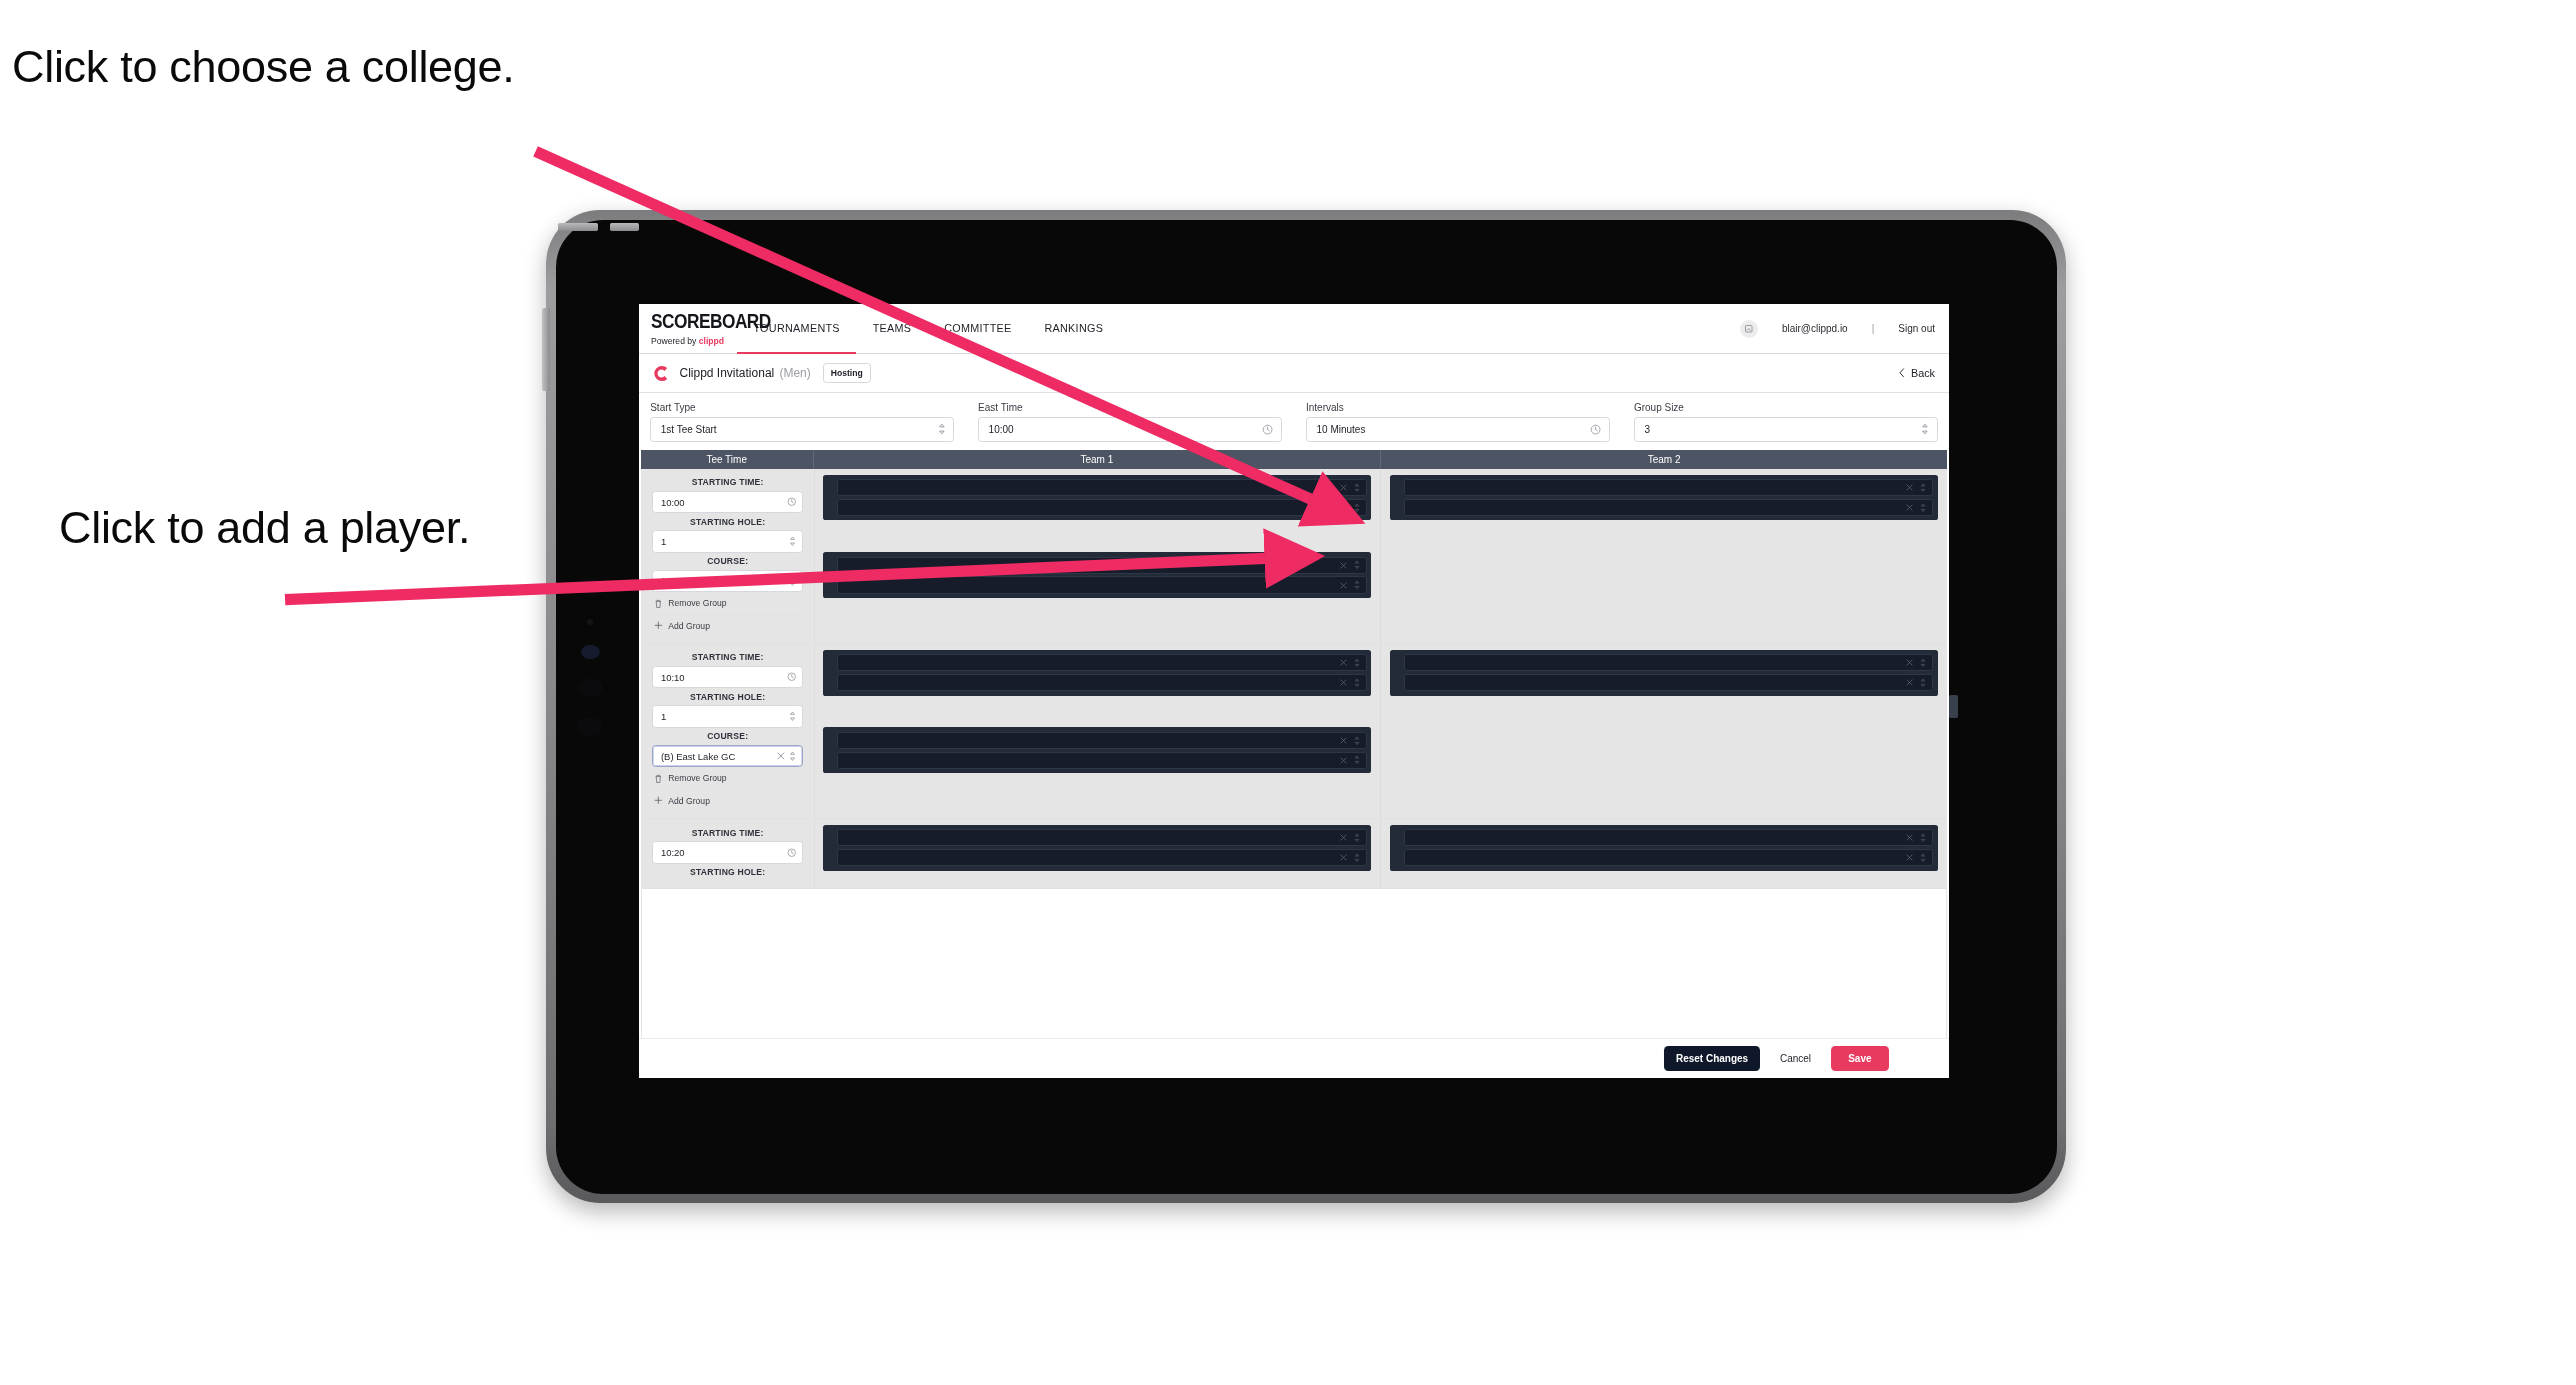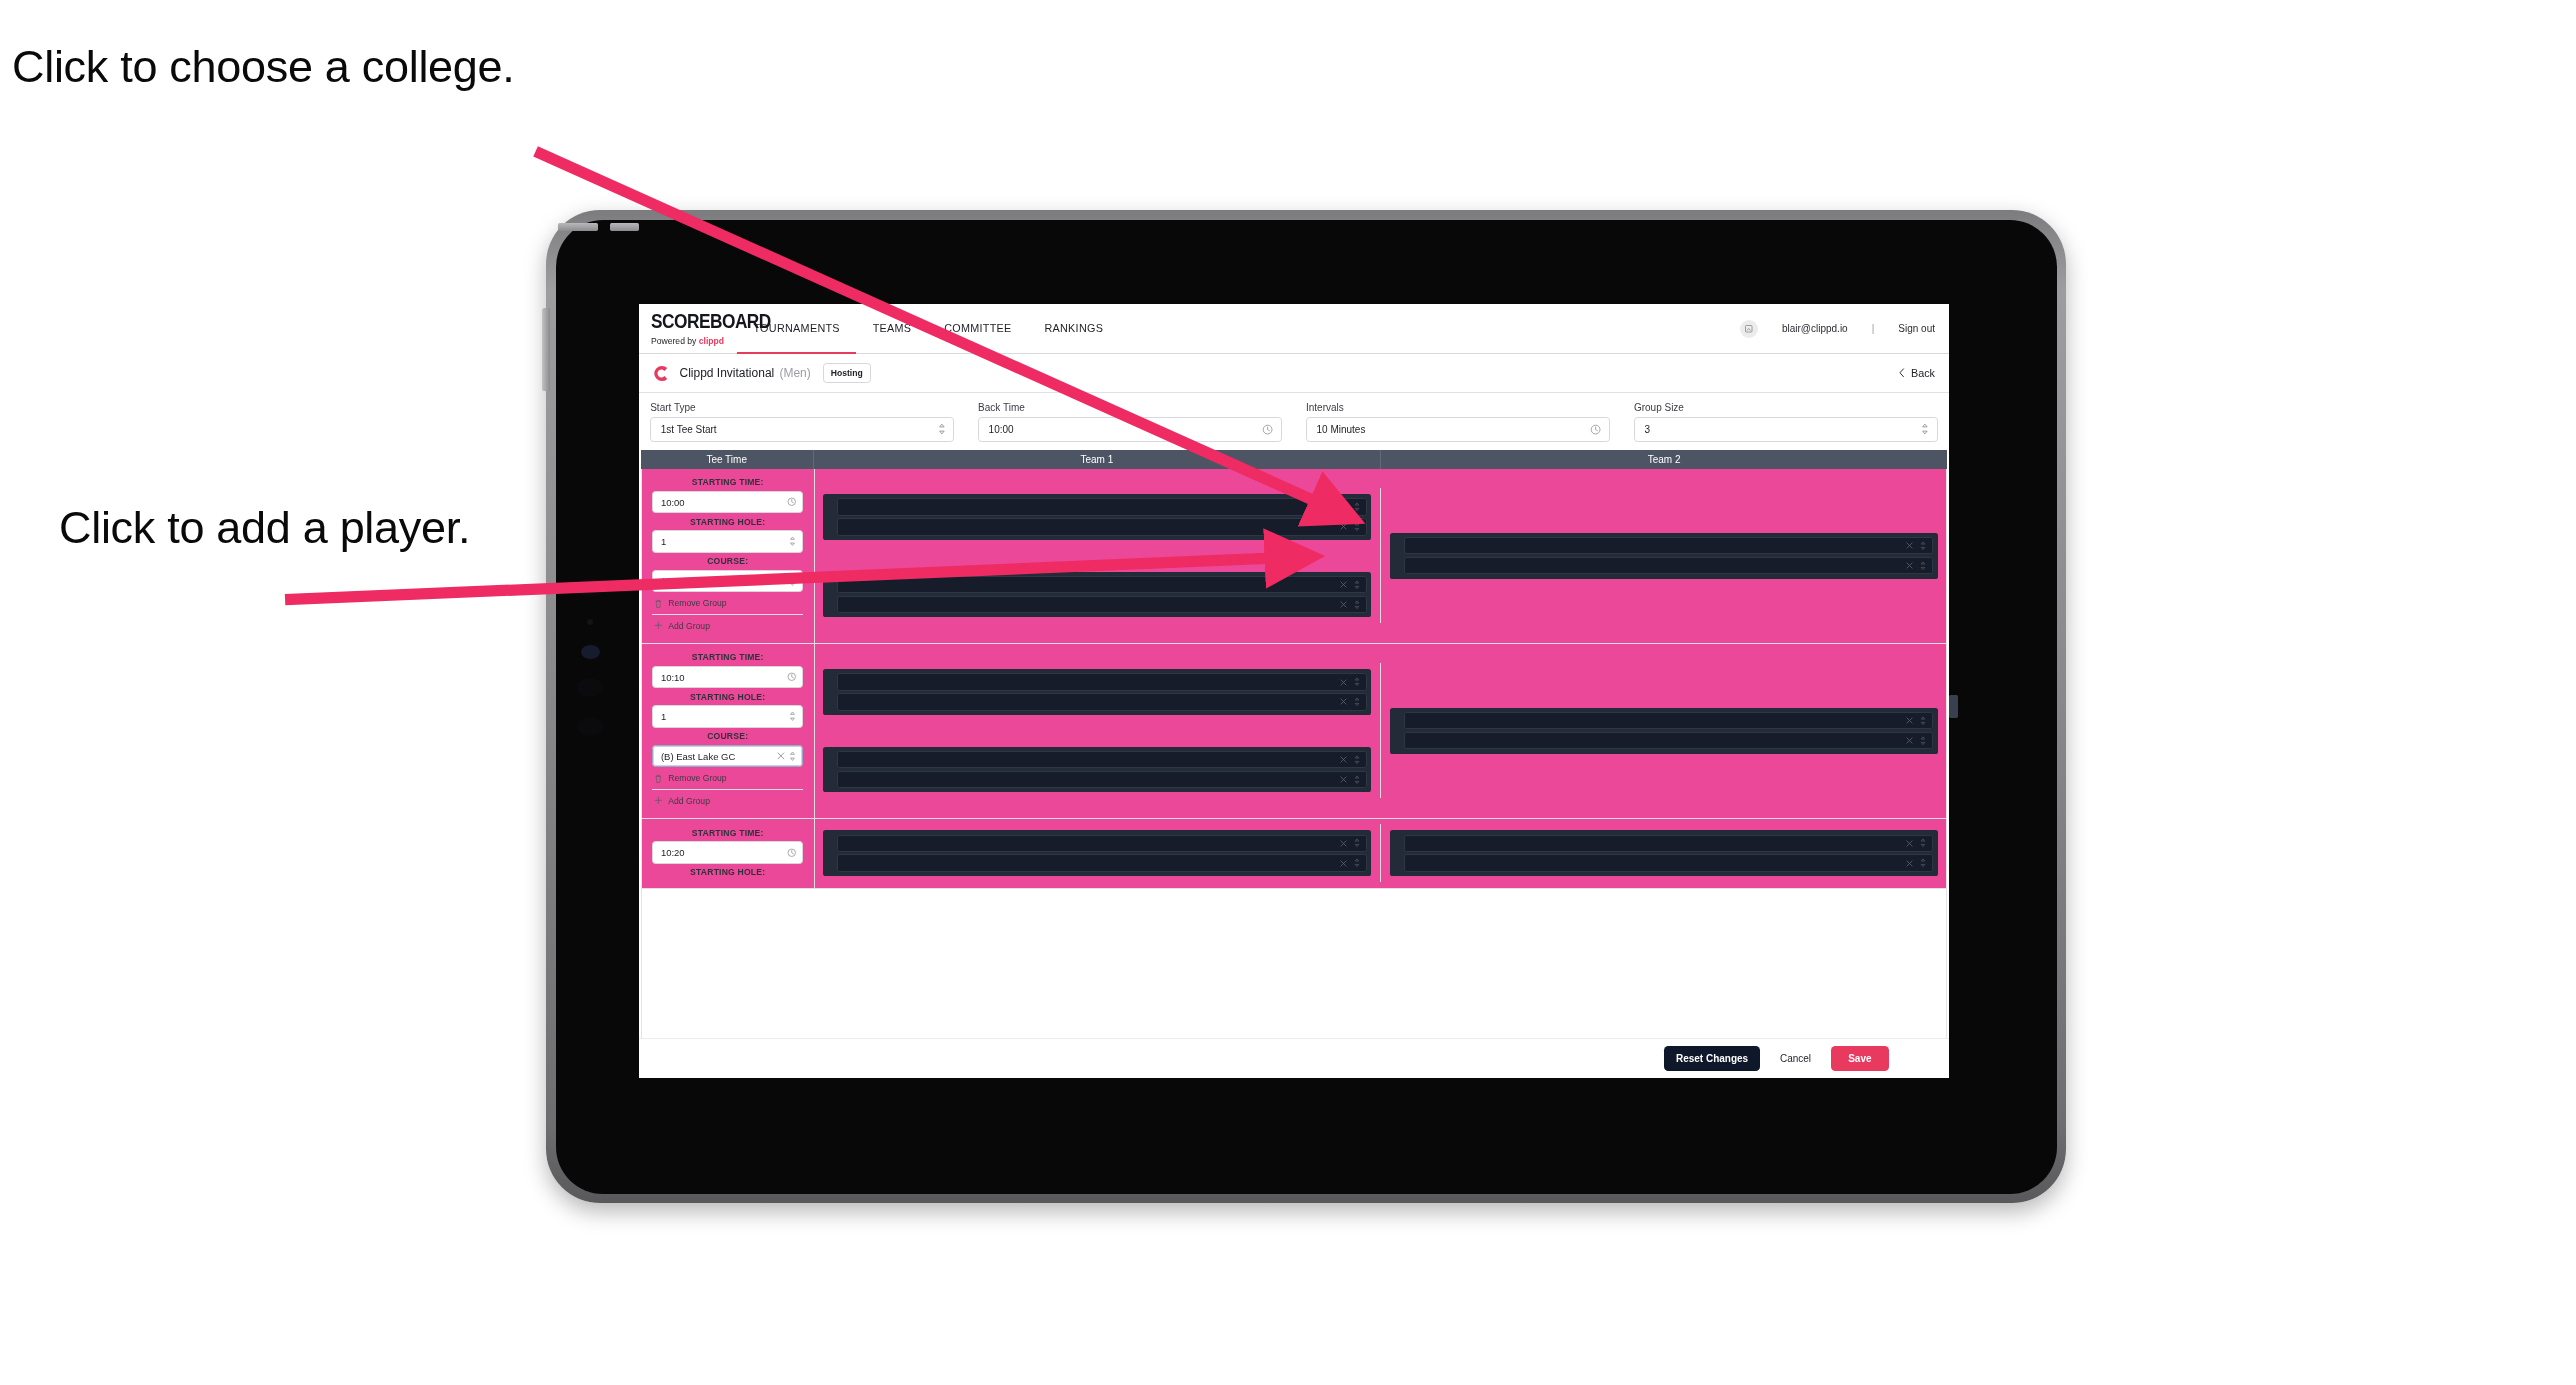--- a/index.html
+++ b/index.html
@@ -152,21 +152,21 @@
   }
   #th-teetime { width: 173px; flex:0 0 173px; border-right:0.9px solid #626979; }
   #th-team1 { flex: 1 1 0; border-right:0.9px solid #626979; }
   #th-team2 { flex: 1 1 0; }
 
   
   #tbody {
     flex: 1 1 auto; position: relative; overflow: hidden;
     margin: 0 1.7px; border-left:0.9px solid #e4e4e8; border-right:0.9px solid #e4e4e8;
   }
-  .grp { display:flex; border-bottom: 0.9px solid #e0e0e5; background:#ec4899;align-items:center; }
+  .grp { display:flex; border-bottom: 0.9px solid #e0e0e5; background:#e5e5e5; }
   .grp-left {
     width: 173px; flex: 0 0 173px; border-right:0.9px solid #dcdce1;
     padding: 5.2px 10.4px 7px 10.4px;
     display:flex; flex-direction:column; align-items:stretch;
   }
   .sub-label {
     font-size: 8.6px; font-weight: 700; letter-spacing: 0.2px;
     color:#2f323a; text-align:center; margin: 3.5px 0 3.5px 0;
   }
   .mini-box {
@@ -283,21 +283,21 @@
           <span class="ico">
             <svg width="7.8" height="12" viewBox="0 0 10 16">
                 <path d="M5 1.5L8 5.2H2z" fill="none" stroke="#7e8089" stroke-width="1"></path>
                 <path d="M5 14.5L8 10.8H2z" fill="none" stroke="#7e8089" stroke-width="1"></path>
               </svg>
           </span>
         </div>
       </div>
 
       <div class="field">
-        <div class="field-label">Back Time</div>
+        <div class="field-label">East Time</div>
         <div class="field-box">
           <span class="field-val">10:00</span>
           <span class="ico">
             <svg width="11.2" height="11.2" viewBox="0 0 16 16">
                 <circle cx="8" cy="8" r="6.3" fill="none" stroke="#8a8c94" stroke-width="1.1"></circle>
                 <path d="M8 4.3V8l2.6 1.6" fill="none" stroke="#8a8c94" stroke-width="1.1" stroke-linecap="round"></path>
               </svg>
           </span>
         </div>
       </div>

